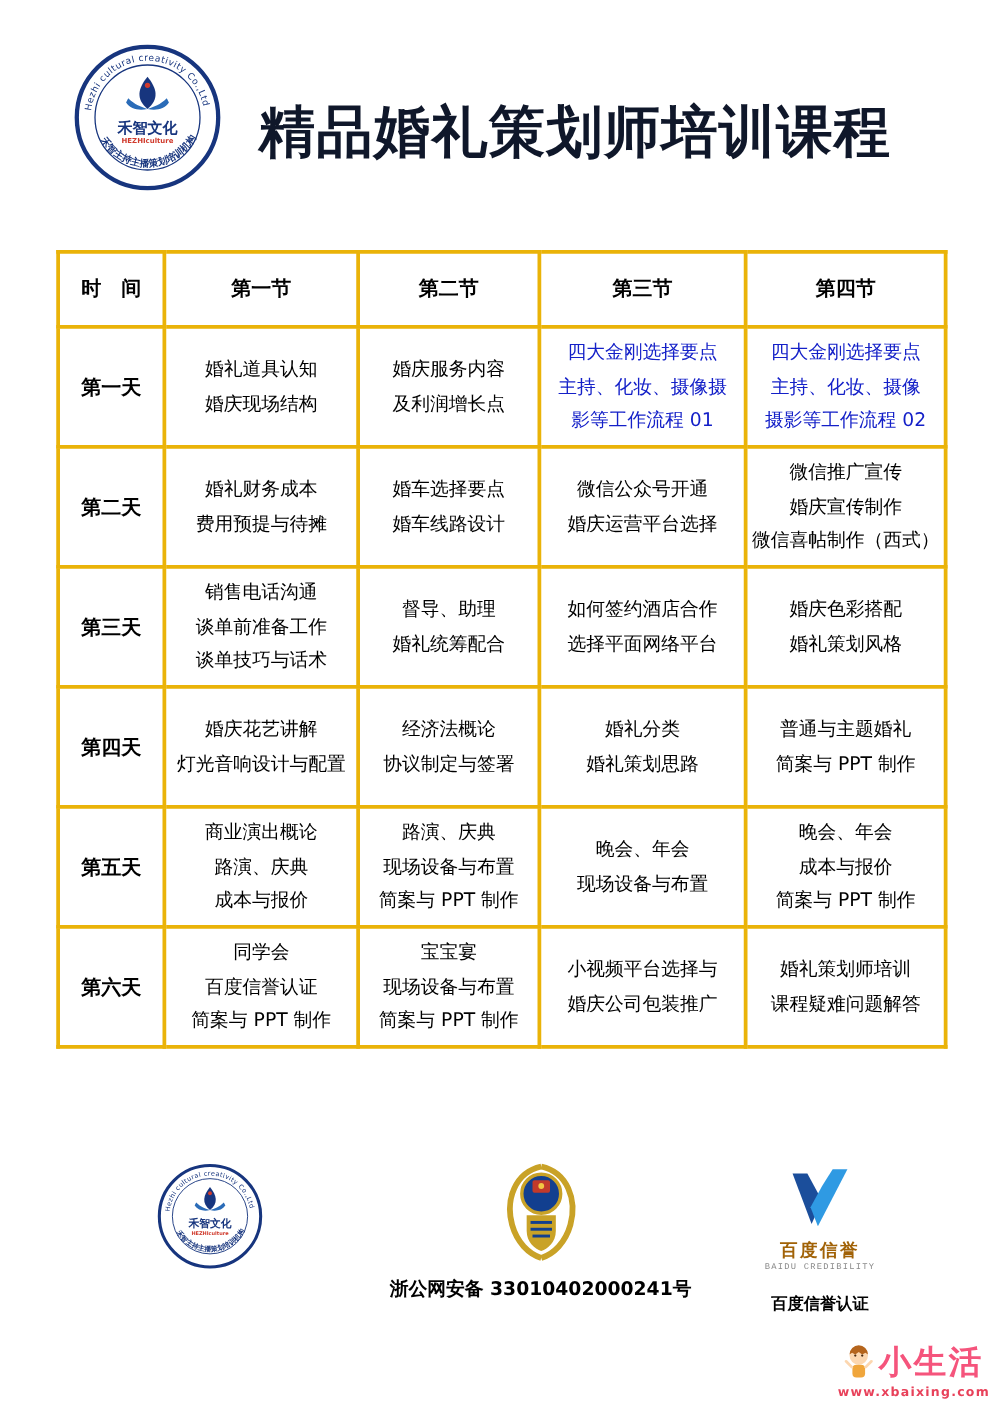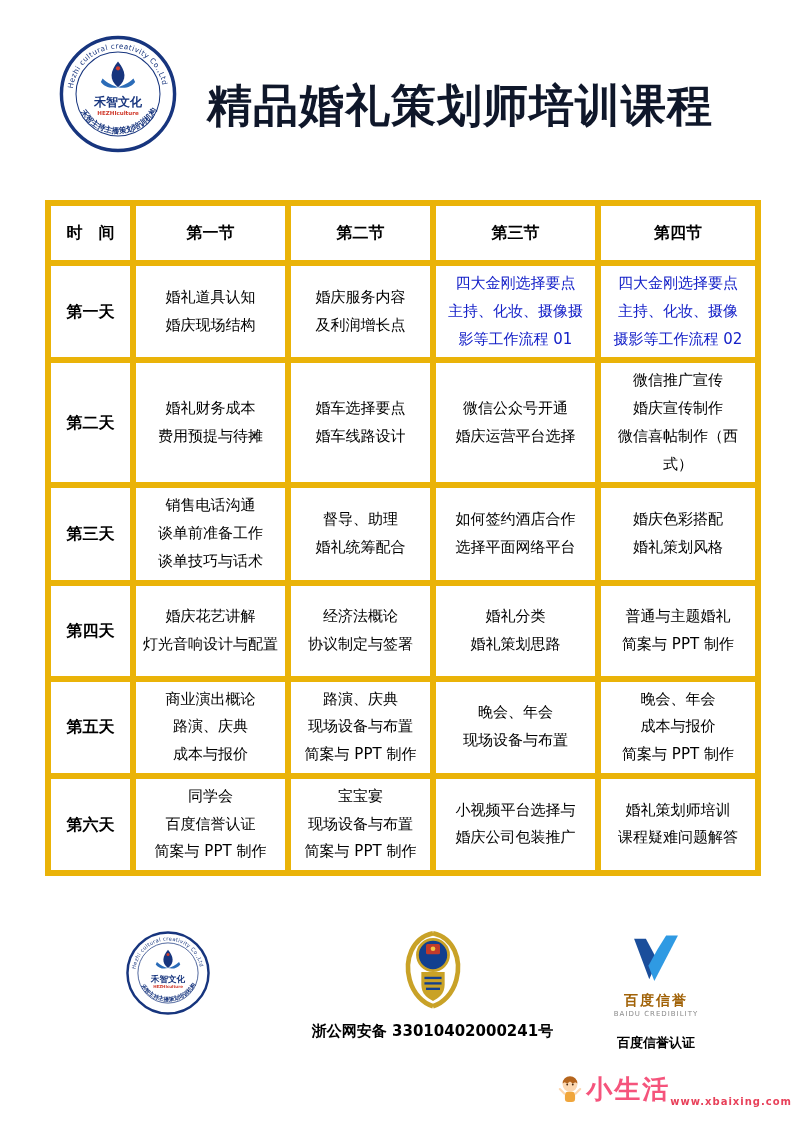--- a/index.html
+++ b/index.html
@@ -15,45 +15,45 @@
     position:absolute; left:180px; top:76px; width:560px;
     font-size:45px; font-weight:900; letter-spacing:1px;
     text-align:center; color:#0f172a; white-space:nowrap;
   }
   
   table.course-table {
     position:absolute; left:45px; top:200px; width:710px;
     border-collapse:collapse; table-layout:fixed;
   }
   .course-table th, .course-table td {
-    border:6px solid #eab308; text-align:center; vertical-align:middle;
+    border:3px solid #eab308; text-align:center; vertical-align:middle;
     padding:4px 3px;
   }
   .course-table th { height:60px; font-size:16px; font-weight:700; }
   .course-table td { height:96px; font-size:15px; line-height:1.85; white-space:pre-line; font-weight:500; }
   .course-table td.day { font-size:16px; font-weight:700; }
   .course-table td.blue { color:#1420c8; }
   
   .left-col { position:absolute; left:52px; top:930px; width:232px;
     display:flex; flex-direction:column; align-items:center; }
   .left-col .small-logo { width:86px; height:86px; }
   .copyright { margin-top:12px; font-size:13px; font-weight:600; white-space:nowrap; }
 
   .center-col { position:absolute; left:330px; top:926px; width:205px;
     display:flex; flex-direction:column; align-items:center; }
   .police-no { margin-top:10px; font-size:15px; font-weight:700; white-space:nowrap; }
 
   .right-col { position:absolute; left:598px; top:932px; width:116px;
     display:flex; flex-direction:column; align-items:center; }
   .baidu-cn { margin-top:6px; font-size:14px; font-weight:700; color:#a16207; letter-spacing:2px; }
-  .baidu-en { font-size:7px; color:#8a8a8a; letter-spacing:1px; }
+  .baidu-en { font-size:7px; color:#8a8a8a; letter-spacing:1px;font-family:Liberation Mono, monospace; }
   .baidu-cert { margin-top:16px; font-size:13px; font-weight:700; white-space:nowrap; }
 
   
-  .watermark { position:absolute; right:8px; top:1072px; display:flex; flex-direction:row; align-items:flex-end; }
+  .watermark { position:absolute; right:8px; top:1072px; display:flex; flex-direction:column; align-items:center; }
   .watermark-row { display:flex; align-items:center; gap:4px; }
   .watermark-name { font-size:26px; font-weight:700; color:#f5547c; letter-spacing:2px; }
   .watermark-url { font-size:10px; font-weight:600; color:#e8415a; margin-top:2px; letter-spacing:1px; }
 </style>
 </head>
 <body>
 
 <svg width="0" height="0" style="position:absolute" aria-hidden="true">
   <symbol id="hezhi-logo" viewBox="0 0 140 140">
     <circle cx="70" cy="70" r="66" fill="#ffffff" stroke="#17357e" stroke-width="4"></circle>

